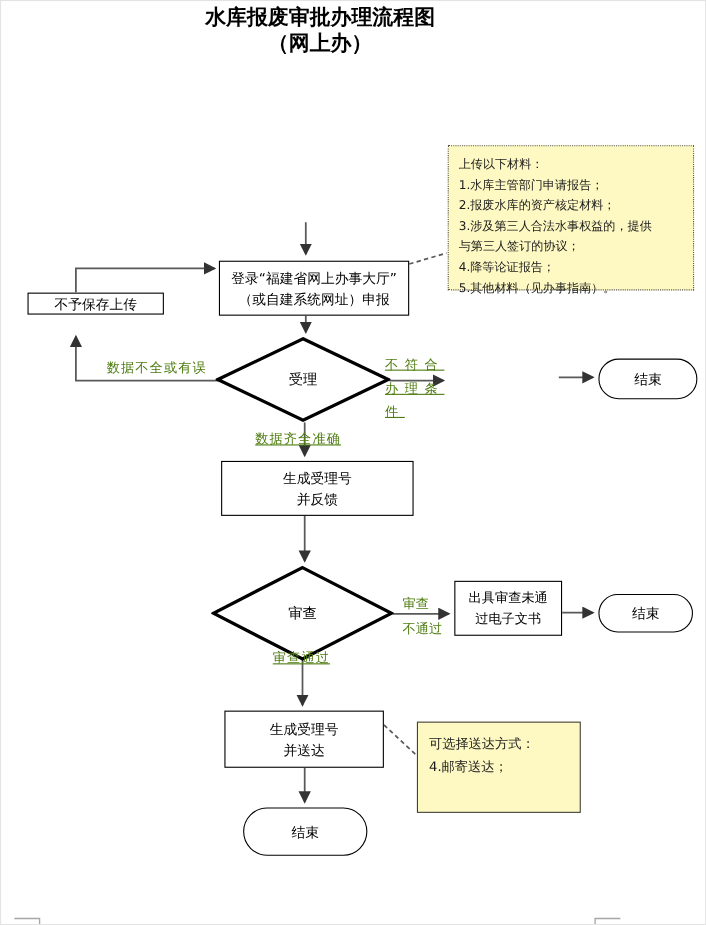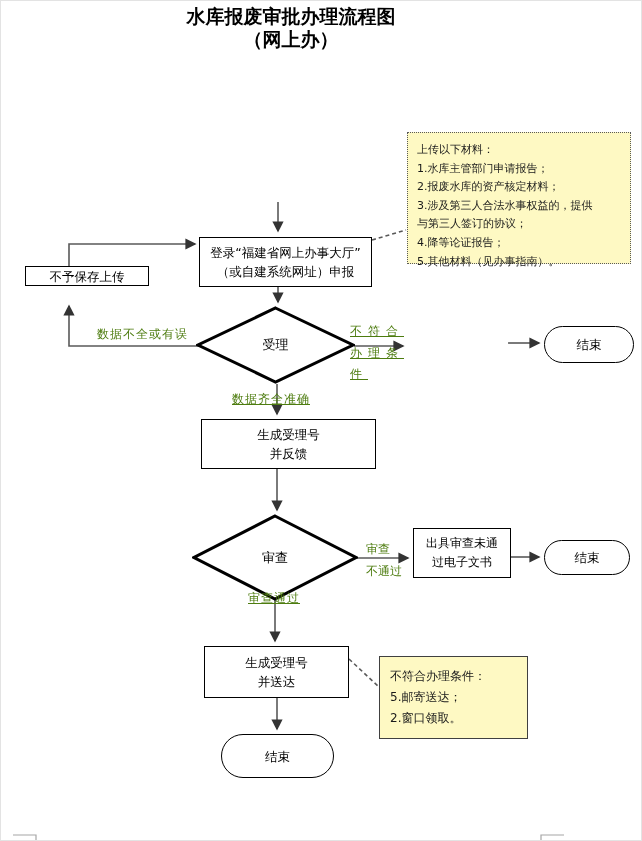--- a/index.html
+++ b/index.html
@@ -165,22 +165,21 @@
   </div>
 
   <div class="abs node" style="left:203px;top:645px;width:145px;height:52px;">
     <div>
       <div>生成受理号</div>
       <div>并送达</div>
     </div>
   </div>
 
   <div class="abs note note-delivery" style="left:378px;top:655px;width:149px;height:83px;">
-    <div>不符合办理条件：</div>
-    <div>5.邮寄送达；</div>
-    <div>2.窗口领取。</div>
+    <div>可选择送达方式：</div>
+    <div>4.邮寄送达；</div>
   </div>
 
   <div class="abs node oval" style="left:220px;top:733px;width:113px;height:44px;">
     <span>结束</span>
   </div>
 
 </div>
 
 </body></html>

